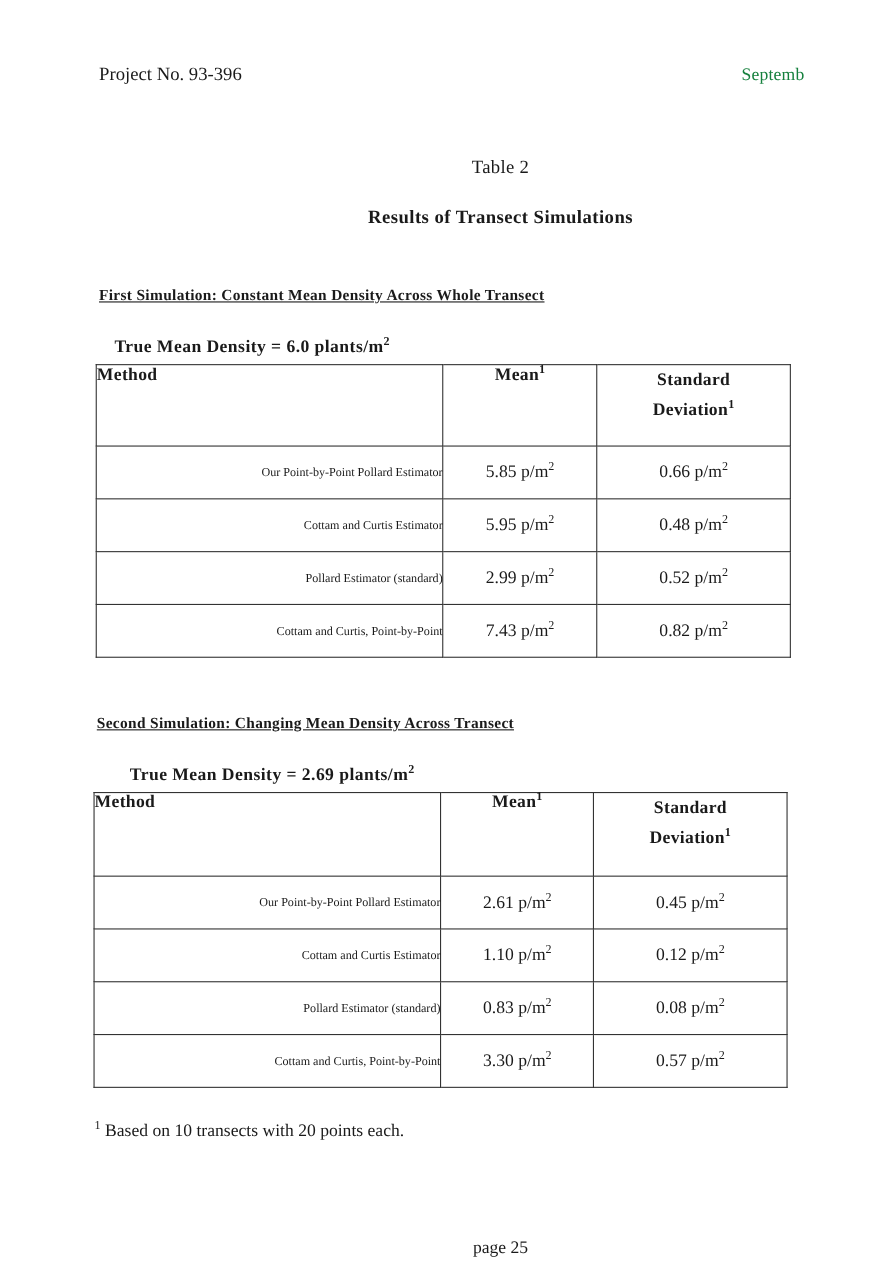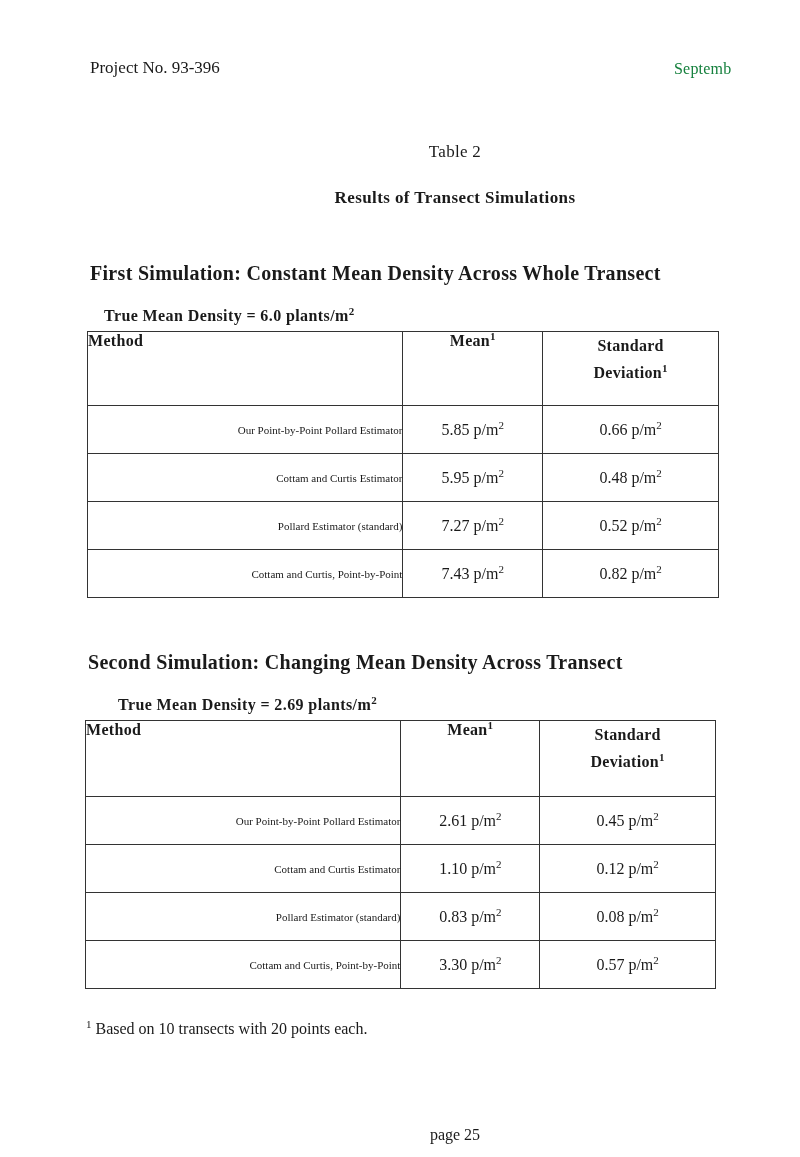--- a/index.html
+++ b/index.html
@@ -5,21 +5,21 @@
     html, body { margin: 0; padding: 0; }
     body {
       width: 800px; height: 1157px; background: #ffffff; position: relative; overflow: hidden;
       font-family: "Liberation Serif", "DejaVu Serif", serif; color: #1a1a1a;
     }
     .abs { position: absolute; }
     .header-left { left: 90px; top: 58px; font-size: 17px; }
     .header-right { left: 674px; top: 60px; font-size: 16px; color: #15803d; letter-spacing: 0.2px; white-space: nowrap; overflow: hidden; width: 126px; }
     .table-num { left: 0; width: 910px; top: 142px; text-align: center; font-size: 17px; letter-spacing: 0.3px; }
     .table-title { left: 0; width: 910px; top: 188px; text-align: center; font-size: 17px; font-weight: bold; letter-spacing: 0.4px; }
-    .sim-heading { font-size: 20px; font-weight: bold; letter-spacing: 0.3px; white-space: nowrap; }
+    .sim-heading { font-size: 14px; font-weight: bold; letter-spacing: 0.3px; white-space: nowrap; text-decoration: underline; }
     .true-density { font-size: 16px; font-weight: bold; letter-spacing: 0.4px; white-space: nowrap; }
     sup { font-size: 11px; vertical-align: super; line-height: 0; }
     table.results {
       position: absolute; border-collapse: collapse; border: 1.5px solid #222;
       font-size: 16px;
     }
     table.results td, table.results th {
       border: 1.5px solid #333; padding: 0;
     }
     table.results th {
@@ -68,21 +68,21 @@
     <td class="val"><span>5.85</span><span> p/m</span><sup>2</sup></td>
     <td class="val"><span>0.66</span><span> p/m</span><sup>2</sup></td>
   </tr>
   <tr style="height:48px;">
     <td class="method">Cottam and Curtis Estimator</td>
     <td class="val"><span>5.95</span><span> p/m</span><sup>2</sup></td>
     <td class="val"><span>0.48</span><span> p/m</span><sup>2</sup></td>
   </tr>
   <tr style="height:48px;">
     <td class="method">Pollard Estimator (standard)</td>
-    <td class="val"><span>7.27</span><span> p/m</span><sup>2</sup></td>
+    <td class="val"><span>2.99</span><span> p/m</span><sup>2</sup></td>
     <td class="val"><span>0.52</span><span> p/m</span><sup>2</sup></td>
   </tr>
   <tr style="height:48px;">
     <td class="method">Cottam and Curtis, Point-by-Point</td>
     <td class="val"><span>7.43</span><span> p/m</span><sup>2</sup></td>
     <td class="val"><span>0.82</span><span> p/m</span><sup>2</sup></td>
   </tr>
 </tbody>
   </table>
 

